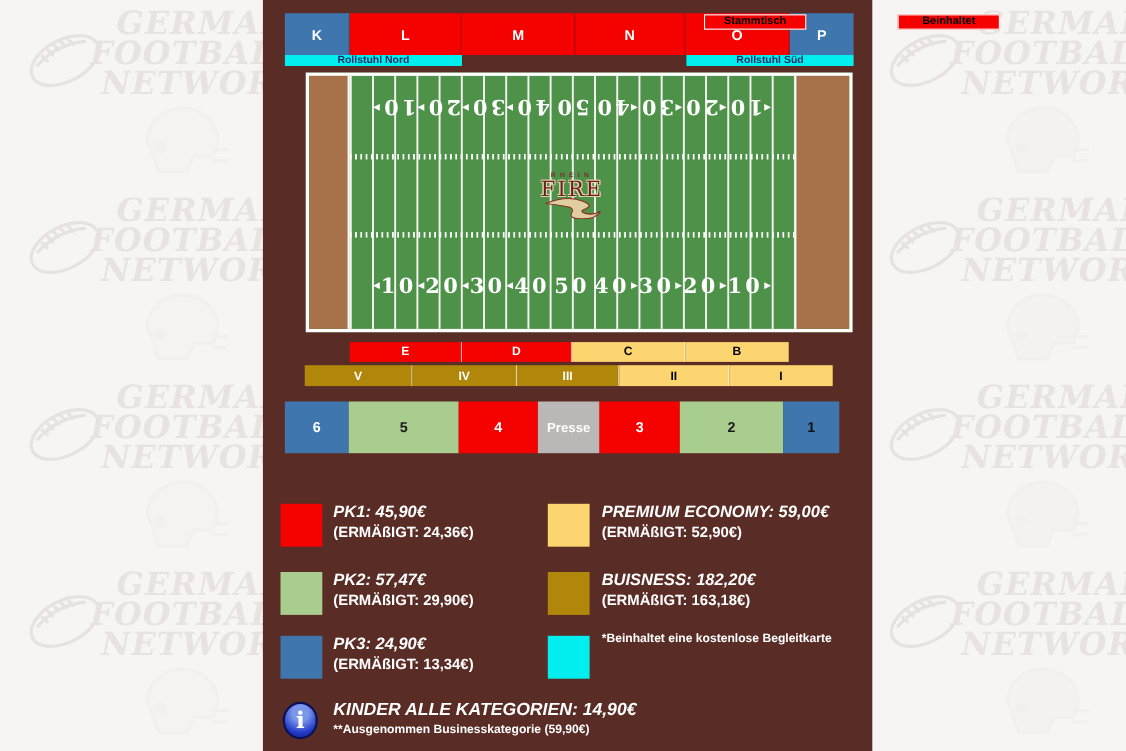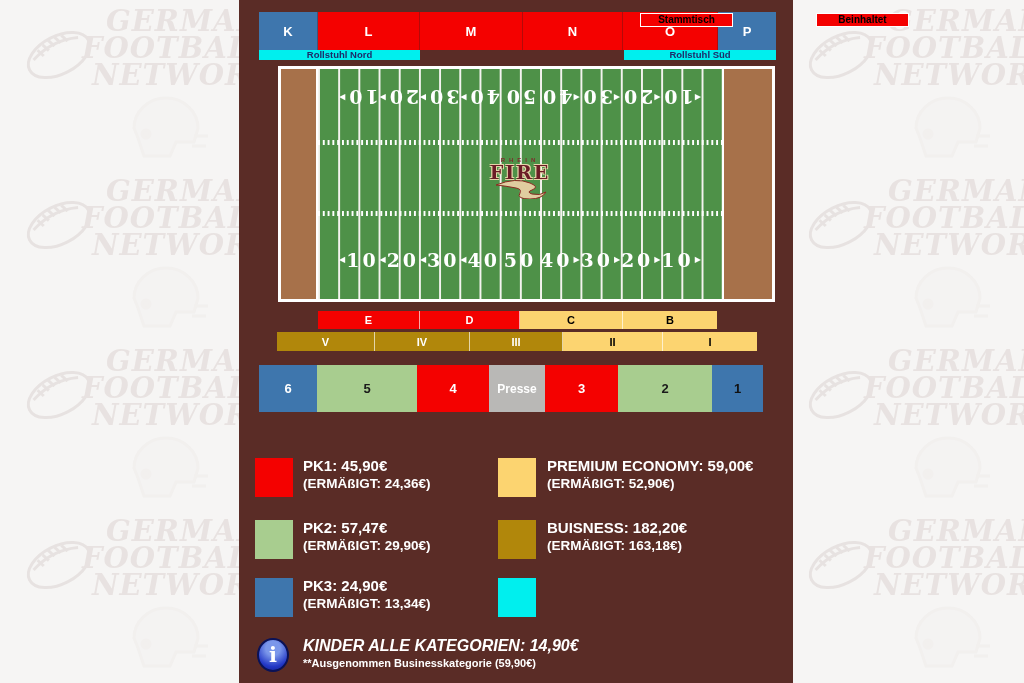--- a/index.html
+++ b/index.html
@@ -50,21 +50,21 @@
   .yard-row { position:absolute; left:0; right:0; height:26px; }
   .yr-top { top:15px; transform:rotate(180deg); }
   .yr-bottom { top:178px; }
   .yardnum { position:absolute; top:0; transform:translateX(-50%); display:flex; align-items:center;
              color:#fff; font-family:"DejaVu Serif", serif; font-weight:bold; font-size:19px;
              letter-spacing:3px; line-height:26px; white-space:nowrap; }
   .yarrow { font-family:"DejaVu Sans", sans-serif; font-size:8px; letter-spacing:0; margin:0 1px; }
   .team-logo { position:absolute; left:50%; top:88px; transform:translateX(-50%);
                text-align:center; width:120px; }
   .team-small { font-size:6px; font-weight:bold; letter-spacing:4px; color:#7d2d2d; }
-  .team-large { font-family:"DejaVu Serif", serif; font-weight:bold; font-size:19px;
+  .team-large { font-family:"DejaVu Serif", serif; font-weight:normal; font-size:19px;
                 letter-spacing:2px; color:#6b1d26; line-height:18px;
                 text-shadow:-1px -1px 0 #e4d3a8, 1px -1px 0 #e4d3a8, -1px 1px 0 #e4d3a8, 1px 1px 0 #e4d3a8; }
   .team-flame { margin-top:-2px; }
 
   
   .sect { position:absolute; display:flex; align-items:center; justify-content:center;
           font-weight:bold; border-right:1px solid rgba(255,255,255,.65); }
   .sect:last-of-type, .sect.no-sep { border-right:none; }
   .row-letters .sect { top:311px; height:18px; font-size:11px; }
   .row-roman .sect { top:332px; height:19px; font-size:11px; }
@@ -73,21 +73,21 @@
   .c-pk2 { background:#a8cd8f; color:#1b1b1b; }
   .c-pk3 { background:#3e76ad; color:#fff; }
   .c-pk3-dark { background:#3e76ad; color:#111; }
   .c-premium { background:#fcd470; color:#000; }
   .c-business { background:#b1870b; color:#fff; }
   .c-presse { background:#b9b8b6; color:#fff; }
 
   
   .swatch { position:absolute; width:38px; height:39px; }
   .leg-text { position:absolute; color:#fff; }
-  .leg-title { font-size:15px; font-weight:bold; line-height:19px; white-space:nowrap; }
+  .leg-title { font-size:15px; font-weight:bold; font-style:italic; line-height:19px; white-space:nowrap; }
   .leg-sub { font-size:13.5px; font-weight:bold; line-height:18px; white-space:nowrap; }
   .leg-note { font-size:11px; font-weight:bold; line-height:15px; white-space:nowrap; }
   .kinder-title { font-size:16px; font-weight:bold; font-style:italic; line-height:20px; white-space:nowrap; }
   .info-badge { position:absolute; left:18px; top:638px; width:32px; height:34px; border-radius:50%;
                 background:radial-gradient(circle at 50% 28%, #7b97ea 0 28%, #2338c6 70%, #101f8a 100%);
                 border:2px solid #0a1257; color:#fff; display:flex; align-items:center; justify-content:center;
                 font-family:"DejaVu Serif", serif; font-weight:bold; font-size:21px; line-height:30px; }
 </style>
 </head>
 <body>
@@ -420,20 +420,21 @@
     </div>
 
     <div class="swatch" style="left:16px;top:578px;background:#3e76ad"></div>
     <div class="leg-text" style="left:64px;top:576px">
       <div class="leg-title">PK3: 24,90€</div>
       <div class="leg-sub">(ERMÄßIGT: 13,34€)</div>
     </div>
 
     <div class="swatch" style="left:259px;top:578px;background:#00efee"></div>
     <div class="leg-text" style="left:308px;top:574px">
+      <div class="leg-note">*Beinhaltet eine kostenlose Begleitkarte</div>
     </div>
 
     <div class="info-badge">i</div>
     <div class="leg-text" style="left:64px;top:636px">
       <div class="kinder-title">KINDER ALLE KATEGORIEN: 14,90€</div>
       <div class="leg-note">**Ausgenommen Businesskategorie (59,90€)</div>
     </div>
   </div>
 
 </div>

